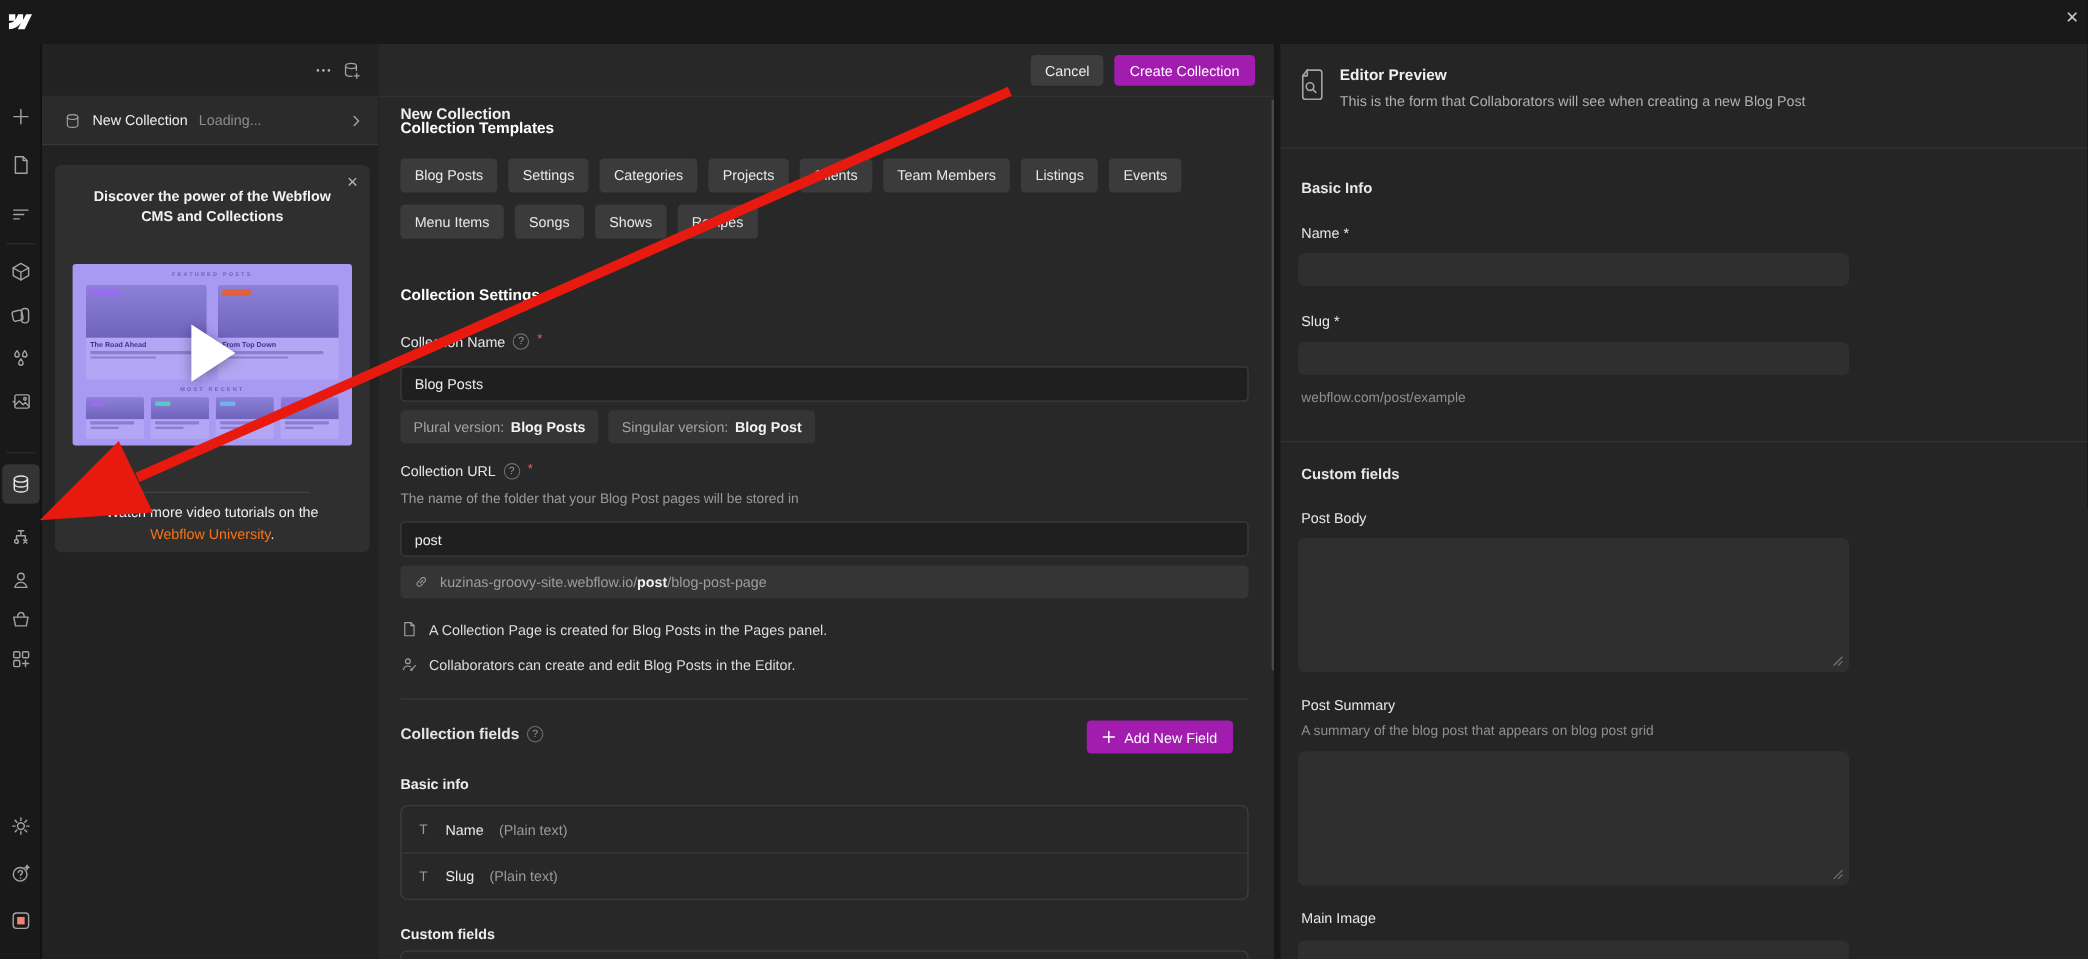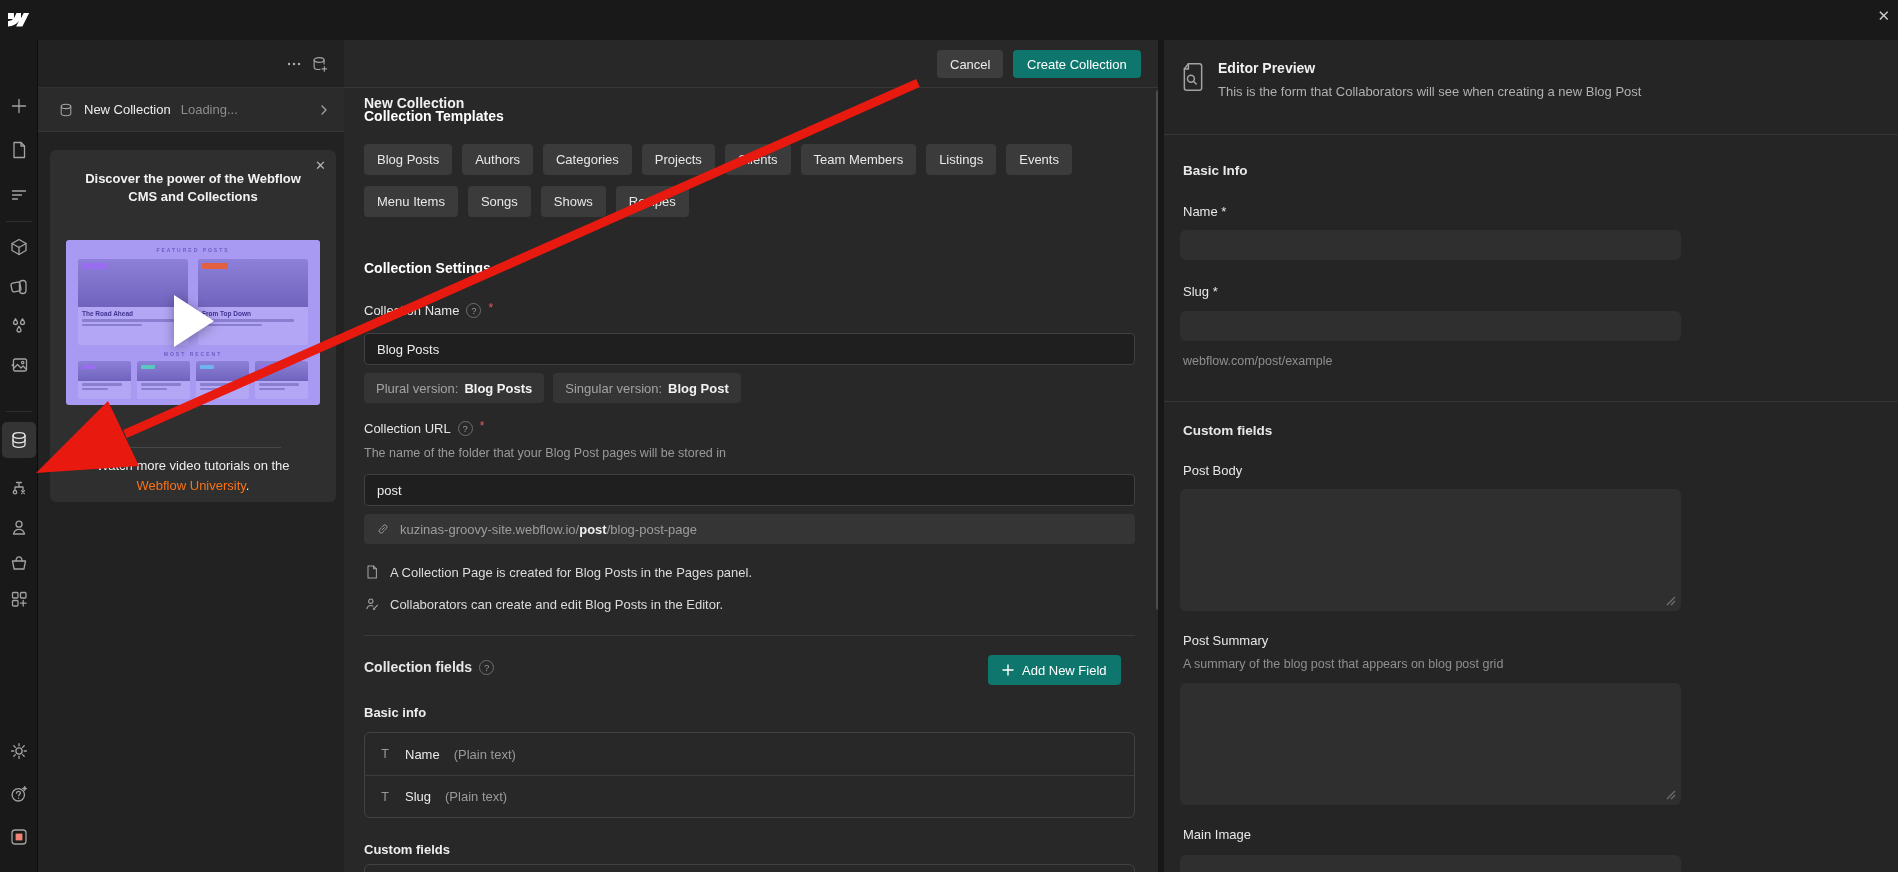--- a/index.html
+++ b/index.html
@@ -39,21 +39,21 @@
   .t-line { height:2.5px; background:rgba(63,51,143,.35); border-radius:1px; margin:2px 4px; }
   .play { position:absolute; left:50%; top:81px; transform:translate(-50%,-50%); filter:drop-shadow(0 2px 6px rgba(0,0,0,.35)); }
   .promo-hr { position:absolute; left:55px; top:297px; width:176px; height:1px; background:#474747; }
   .promo-foot { position:absolute; left:0; top:306px; width:100%; text-align:center; font-size:13px; color:#ededed; line-height:20px; }
   .promo-foot a { color:#f97316; text-decoration:none; cursor:pointer; }
 
   
   .main-panel { left:344px; width:814px; background:#282828; }
   .btn { border:none; border-radius:4px; height:28px; font-size:13px; font-weight:400; display:inline-flex; align-items:center; justify-content:center; cursor:pointer; font-family:inherit; }
   .btn-gray { background:#3d3d3d; color:#ececec; padding:0 13px; }
-  .btn-blue { background:#0f766e; color:#ffffff; padding:0 14px; }
+  .btn-blue { background:#a21caf; color:#ffffff; padding:0 14px; }
   .sec-h { position:absolute; font-size:14px; font-weight:700; color:#ffffff; }
   .sub-h { position:absolute; font-size:13px; font-weight:700; color:#eeeeee; }
   .chips { position:absolute; left:20px; top:104px; width:780px; display:flex; flex-wrap:wrap; gap:11px 10px; }
   .chip { background:#3b3b3b; border-radius:4px; height:31px; padding:0 13px; display:inline-flex; align-items:center; font-size:13px; color:#e8e8e8; cursor:pointer; white-space:nowrap; }
   .lbl-row { position:absolute; display:flex; align-items:center; gap:7px; font-size:13px; color:#e6e6e6; }
   .q { width:15px; height:15px; border-radius:50%; border:1px solid #6e6e6e; color:#9a9a9a; font-size:9.5px; display:inline-flex; align-items:center; justify-content:center; }
   .star { color:#e25d5d; font-size:12px; position:relative; top:-3px; }
   .inp { position:absolute; left:20px; width:771px; height:32px; background:#1f1f1f; border:1px solid #404040; border-radius:4px; color:#ededed; font-size:13px; padding:0 12px; font-family:inherit; }
   .vchips { position:absolute; left:20px; display:flex; gap:9px; }
   .vchip { background:#353535; border-radius:4px; height:30px; padding:0 12px; display:inline-flex; align-items:center; gap:6px; font-size:13px; color:#a3a3a3; }
@@ -307,21 +307,21 @@
   <div class="abs panel main-panel">
     <div class="panel-header">
       <span class="h1 abs" style="left:20px;top:15px;">New Collection</span>
       <button class="btn btn-gray abs" style="left:593px;top:10px;">Cancel</button>
       <button class="btn btn-blue abs" style="left:669px;top:10px;">Create Collection</button>
     </div>
 
     <span class="sec-h" style="left:20px;top:68px;">Collection Templates</span>
     <div class="chips">
       <span class="chip">Blog Posts</span>
-      <span class="chip">Authors</span>
+      <span class="chip">Settings</span>
       <span class="chip">Categories</span>
       <span class="chip">Projects</span>
       <span class="chip">Clients</span>
       <span class="chip">Team Members</span>
       <span class="chip">Listings</span>
       <span class="chip">Events</span>
       <span class="chip">Menu Items</span>
       <span class="chip">Songs</span>
       <span class="chip">Shows</span>
       <span class="chip">Recipes</span>

